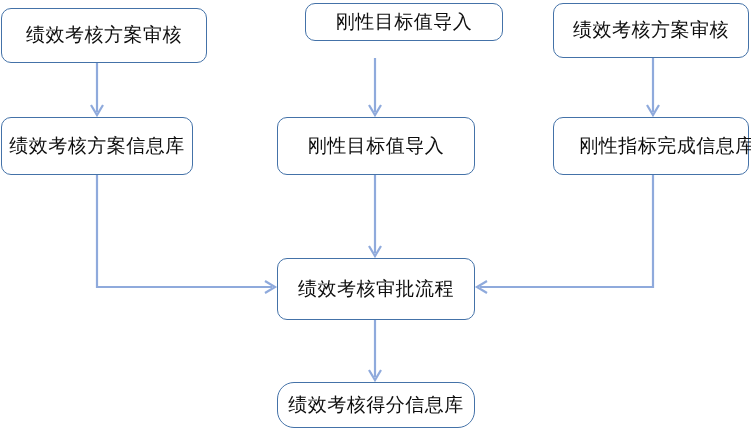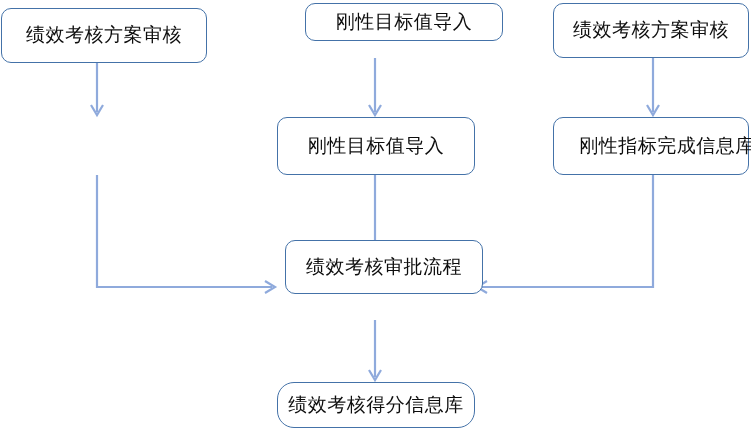--- a/index.html
+++ b/index.html
@@ -106,30 +106,33 @@
   </div>
 
   <div class="node" style="left:277px; top:3px; width:198px; height:38px;margin-left:28px;">
     <span class="node-label">刚性目标值导入</span>
   </div>
 
   <div class="node" style="left:553px; top:3px; width:196px; height:55px;">
     <span class="node-label">绩效考核方案审核</span>
   </div>
 
+  <div class="node" style="left:1px; top:117px; width:192px; height:58px;">
+    <span class="node-label">绩效考核方案信息库</span>
+  </div>
 
   <div class="node" style="left:277px; top:117px; width:198px; height:58px;">
     <span class="node-label">刚性目标值导入</span>
   </div>
 
   <div class="node" style="left:553px; top:117px; width:196px; height:58px;padding-left:32px;">
     <span class="node-label">刚性指标完成信息库</span>
   </div>
 
-  <div class="node" style="left:277px; top:240px; width:198px; height:54px;margin-left:8px;">
+  <div class="node" style="left:277px; top:258px; width:198px; height:62px;">
     <span class="node-label">绩效考核审批流程</span>
   </div>
 
   <div class="node" style="left:277px; top:382px; width:198px; height:46px;border-radius:17px;">
     <span class="node-label">绩效考核得分信息库</span>
   </div>
 
 </div>
 
 </body></html>

